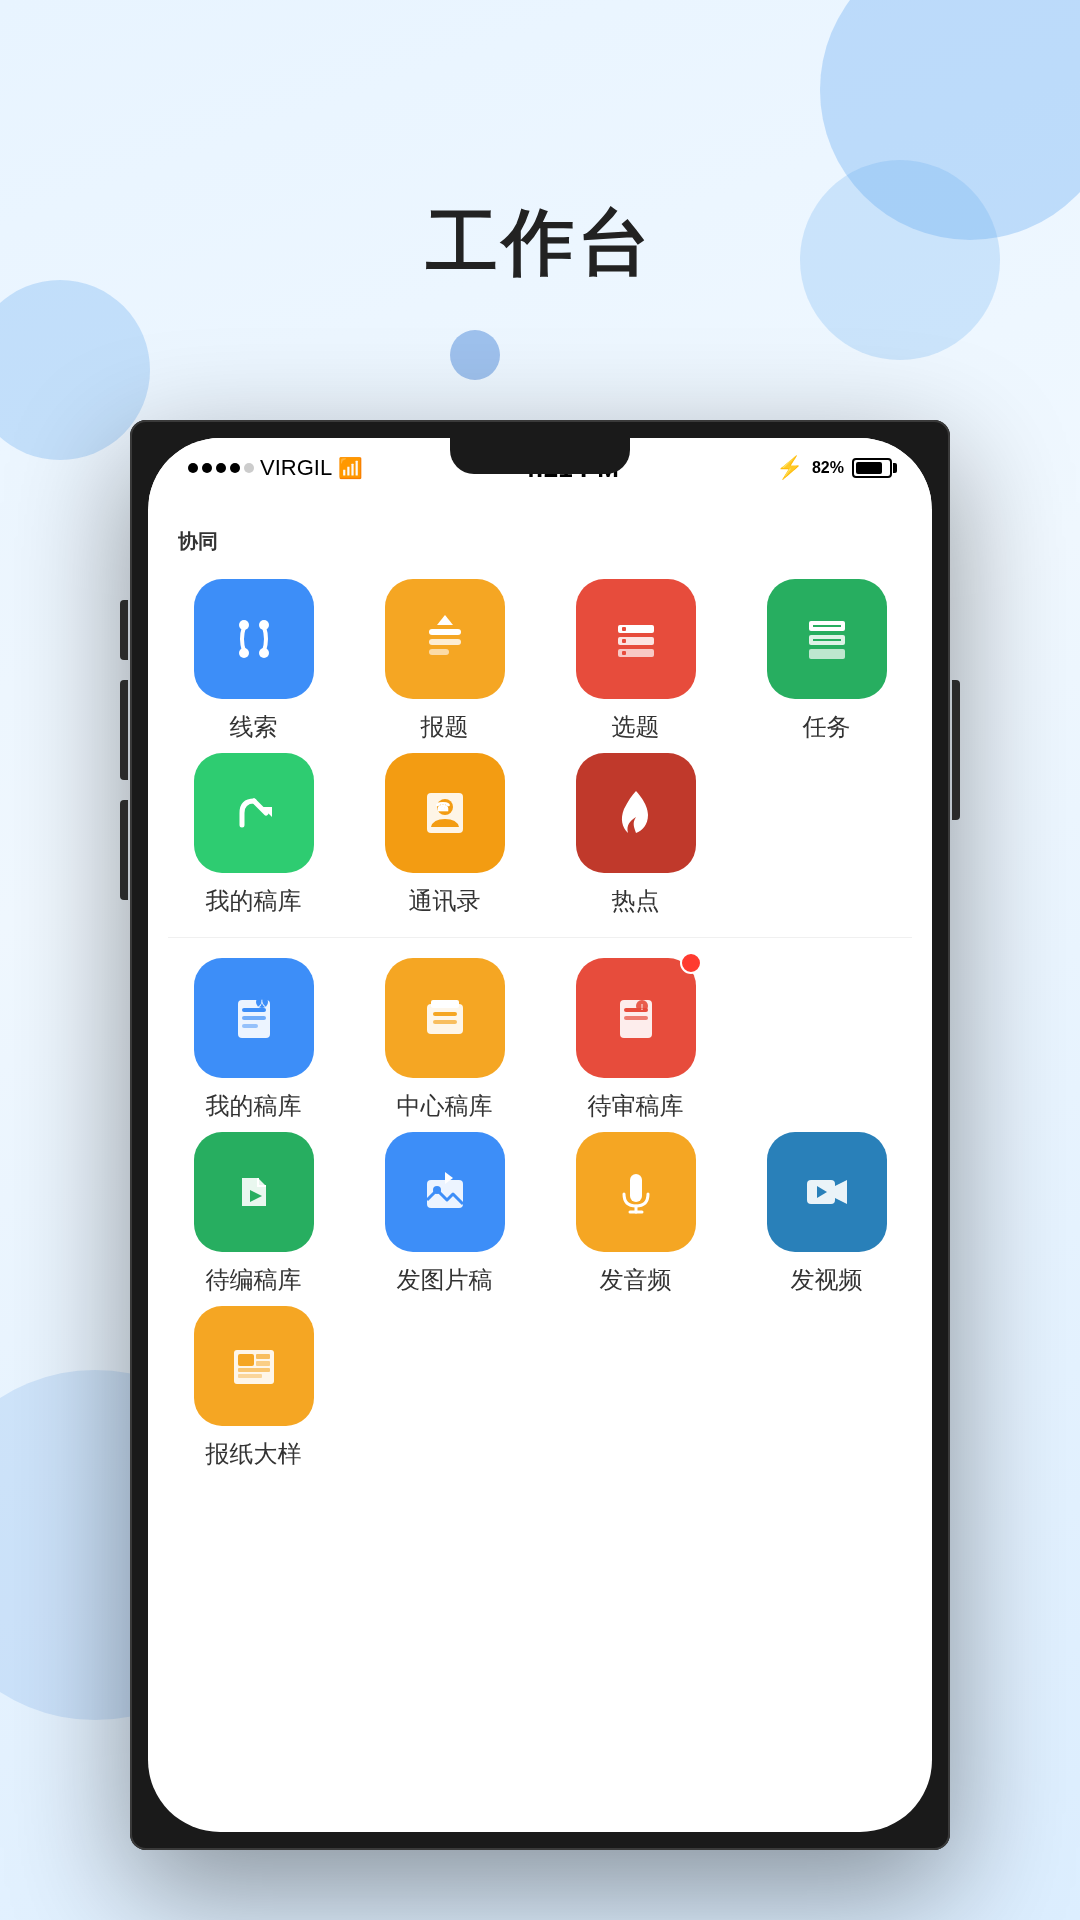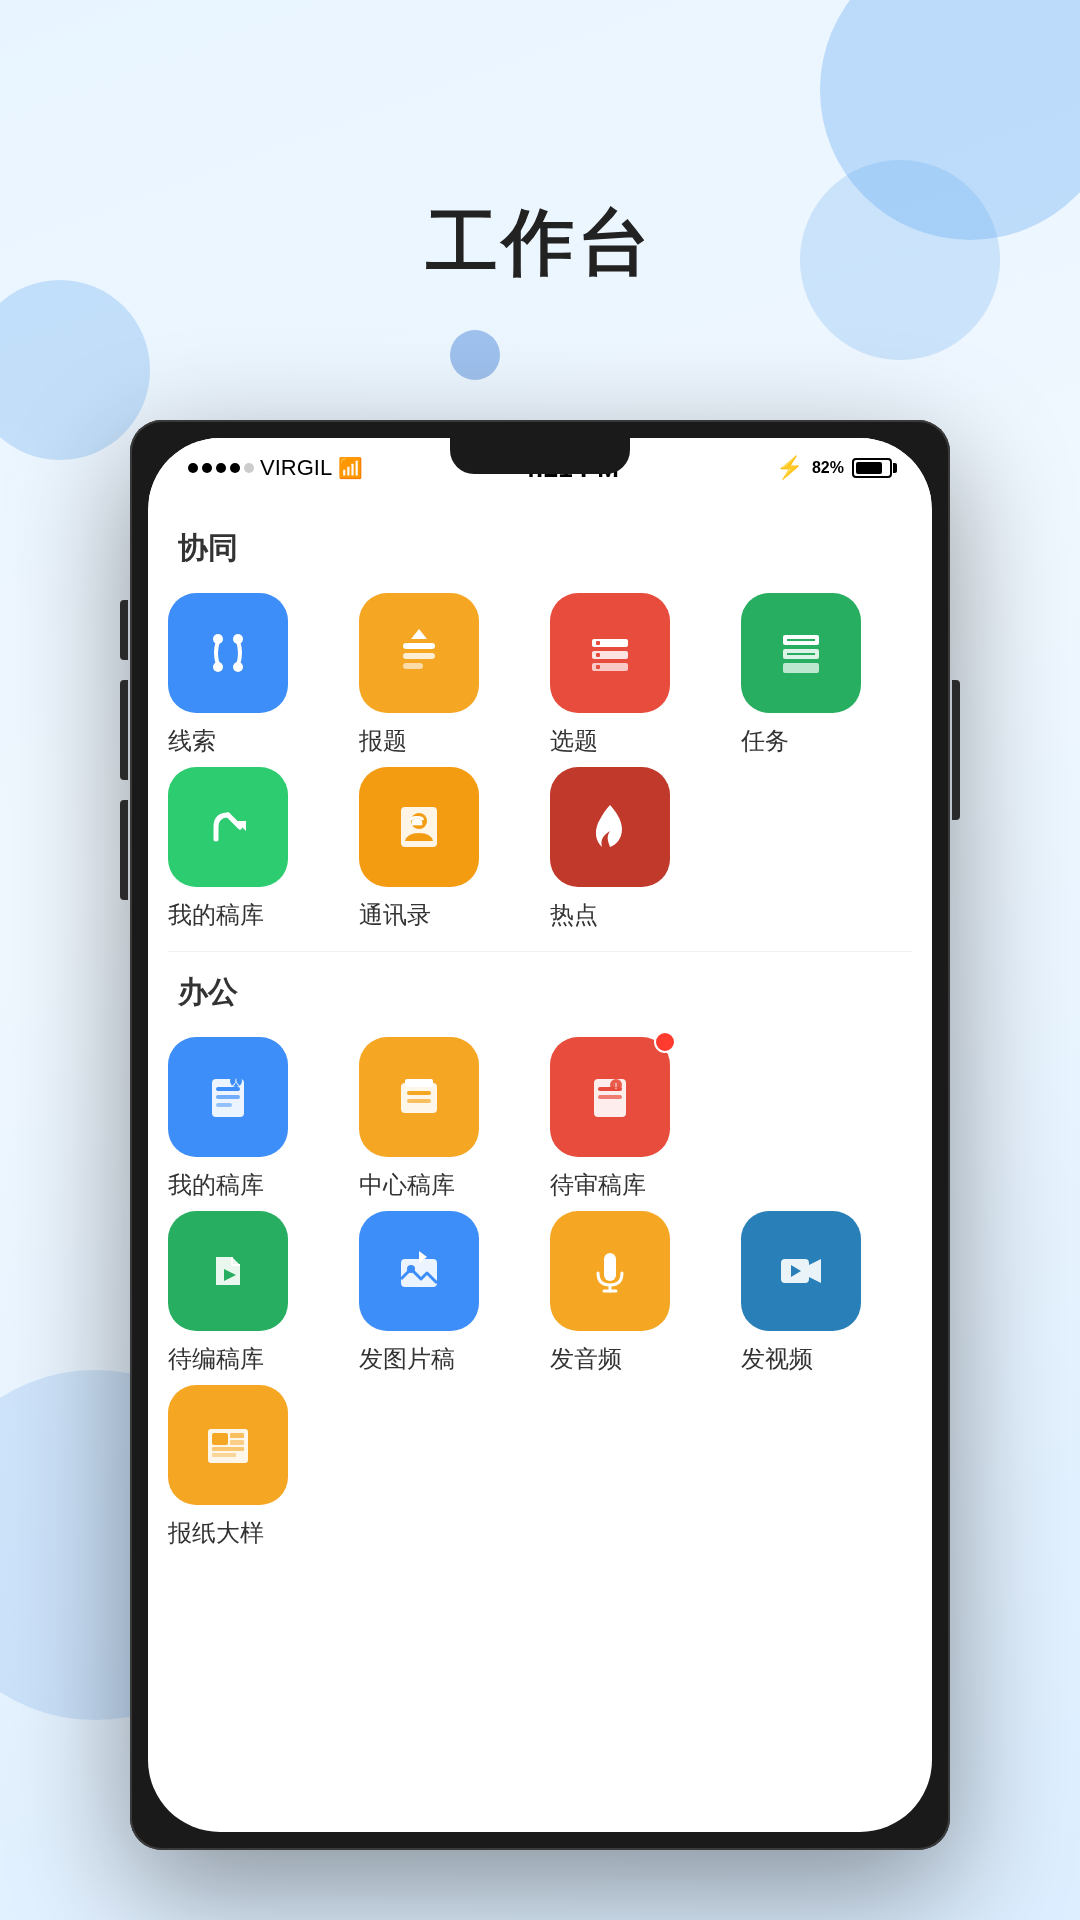--- a/index.html
+++ b/index.html
@@ -63,21 +63,21 @@
 
     
     .phone-frame {
       position: absolute;
       top: 420px;
       left: 50%;
       transform: translateX(-50%);
       width: 820px;
       height: 1430px;
       background: #1a1a1a;
-      border-radius: 32px;
+      border-radius: 16px;
       padding: 18px;
       box-shadow: 0 40px 120px rgba(0,0,0,0.4), inset 0 0 0 2px #3a3a3a;
     }
 
     
     .phone-notch {
       position: absolute;
       top: 18px;
       left: 50%;
       transform: translateX(-50%);
@@ -227,38 +227,38 @@
     }
 
     
     .app-content {
       flex: 1;
       overflow-y: auto;
       padding: 30px 20px;
     }
 
     .section-title {
-      font-size: 30px;
+      font-size: 20px;
       font-weight: 600;
       color: #333;
       margin-bottom: 24px;
       padding-left: 10px;
     }
 
     .icon-grid {
       display: grid;
       grid-template-columns: repeat(4, 1fr);
       gap: 20px;
       margin-bottom: 10px;
     }
 
     .icon-item {
       display: flex;
       flex-direction: column;
-      align-items: flex-start;
+      align-items: center;
       gap: 12px;
       cursor: pointer;
     }
 
     .icon-box {
       width: 120px;
       height: 120px;
       border-radius: 28px;
       display: flex;
       align-items: center;
@@ -437,21 +437,20 @@
             <svg class="icon-svg" viewBox="0 0 64 64">
               <path d="M32 10 C32 10 44 22 44 34 C44 44 38 50 32 52 C30 46 28 42 32 36 C26 40 22 44 24 52 C18 46 16 38 20 28 C24 20 28 14 32 10Z" fill="white"></path>
             </svg>
           </div>
           <span class="icon-label">热点</span>
         </div>
       </div>
 
       <div class="section-divider"></div>
 
-      <div class="section-title" style="margin-top:20px;">办公</div>
       <div class="icon-grid">
 
         <div class="icon-item">
           <div class="icon-box ic-blue">
             <svg class="icon-svg" viewBox="0 0 64 64">
               <rect x="16" y="14" width="32" height="38" rx="4" fill="white" opacity="0.9"></rect>
               <rect x="20" y="22" width="24" height="4" rx="2" fill="#3d8ef8"></rect>
               <rect x="20" y="30" width="24" height="4" rx="2" fill="#3d8ef8" opacity="0.7"></rect>
               <rect x="20" y="38" width="16" height="4" rx="2" fill="#3d8ef8" opacity="0.5"></rect>
               <circle cx="40" cy="16" r="6" fill="#3d8ef8"></circle>

